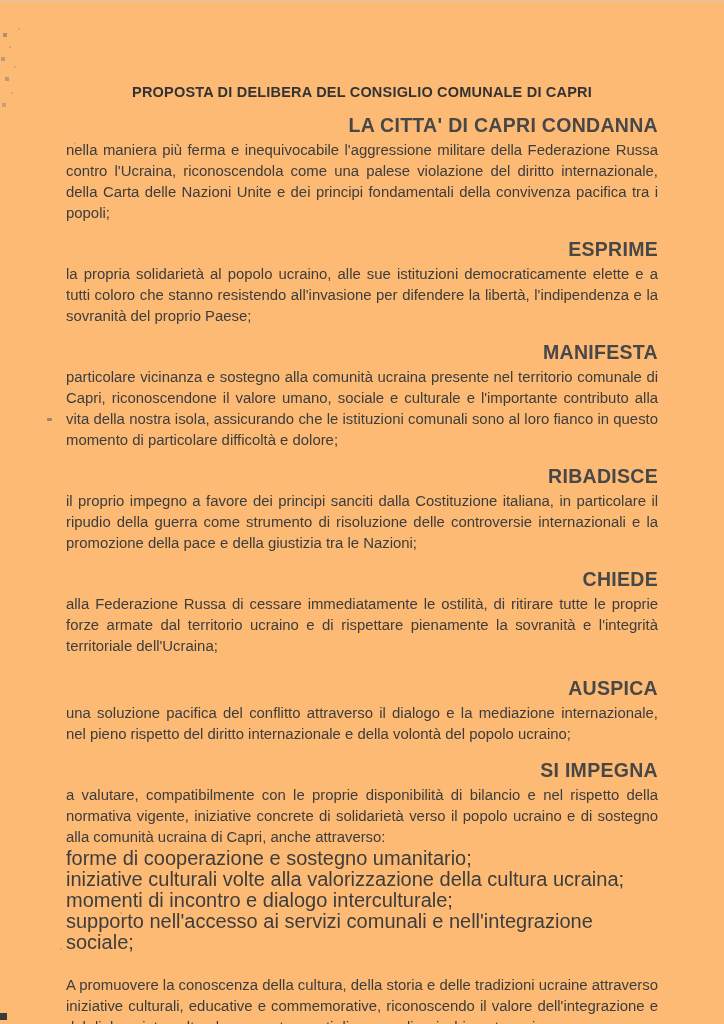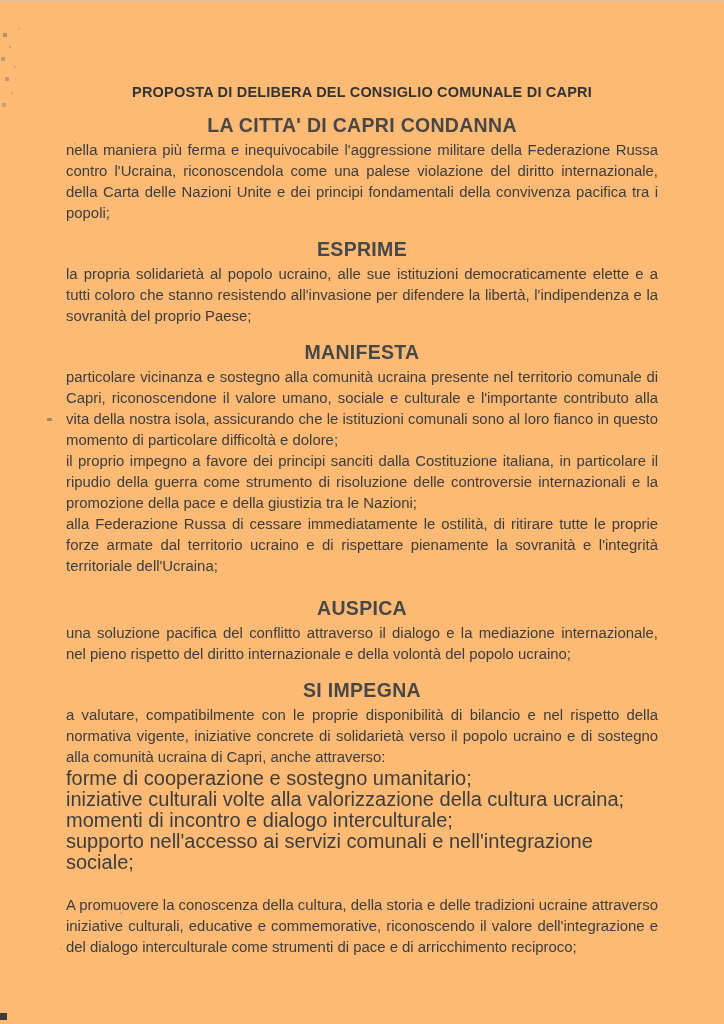--- a/index.html
+++ b/index.html
@@ -17,21 +17,21 @@
   }
   .doc-title {
     text-align: center;
     font-weight: bold;
     font-size: 14.5px;
     letter-spacing: 0.2px;
     color: #333333;
     margin-bottom: 10px;
   }
   .sec-heading {
-    text-align: center;
+    text-align: right;
     font-weight: bold;
     font-size: 19.5px;
     letter-spacing: 0.3px;
     color: #474747;
     margin: 14px 0 3px 0;
   }
   .sec-heading.tight { margin-top: 20px; }
   .sec-body {
     font-size: 14.9px;
     line-height: 21px;
@@ -99,24 +99,26 @@
     <h2 class="sec-heading">ESPRIME</h2>
     <p class="sec-body">la propria solidarietà al popolo ucraino, alle sue istituzioni democraticamente elette e a tutti coloro che stanno resistendo all'invasione per difendere la libertà, l'indipendenza e la sovranità del proprio Paese;</p>
   </section>
 
   <section>
     <h2 class="sec-heading">MANIFESTA</h2>
     <p class="sec-body">particolare vicinanza e sostegno alla comunità ucraina presente nel territorio comunale di Capri, riconoscendone il valore umano, sociale e culturale e l'importante contributo alla vita della nostra isola, assicurando che le istituzioni comunali sono al loro fianco in questo momento di particolare difficoltà e dolore;</p>
   </section>
 
   <section>
+    <h2 class="sec-heading">RIBADISCE</h2>
     <p class="sec-body">il proprio impegno a favore dei principi sanciti dalla Costituzione italiana, in particolare il ripudio della guerra come strumento di risoluzione delle controversie internazionali e la promozione della pace e della giustizia tra le Nazioni;</p>
   </section>
 
   <section>
+    <h2 class="sec-heading">CHIEDE</h2>
     <p class="sec-body">alla Federazione Russa di cessare immediatamente le ostilità, di ritirare tutte le proprie forze armate dal territorio ucraino e di rispettare pienamente la sovranità e l'integrità territoriale dell'Ucraina;</p>
   </section>
 
   <section>
     <h2 class="sec-heading tight">AUSPICA</h2>
     <p class="sec-body">una soluzione pacifica del conflitto attraverso il dialogo e la mediazione internazionale, nel pieno rispetto del diritto internazionale e della volontà del popolo ucraino;</p>
   </section>
 
   <section>
     <h2 class="sec-heading">SI IMPEGNA</h2>

